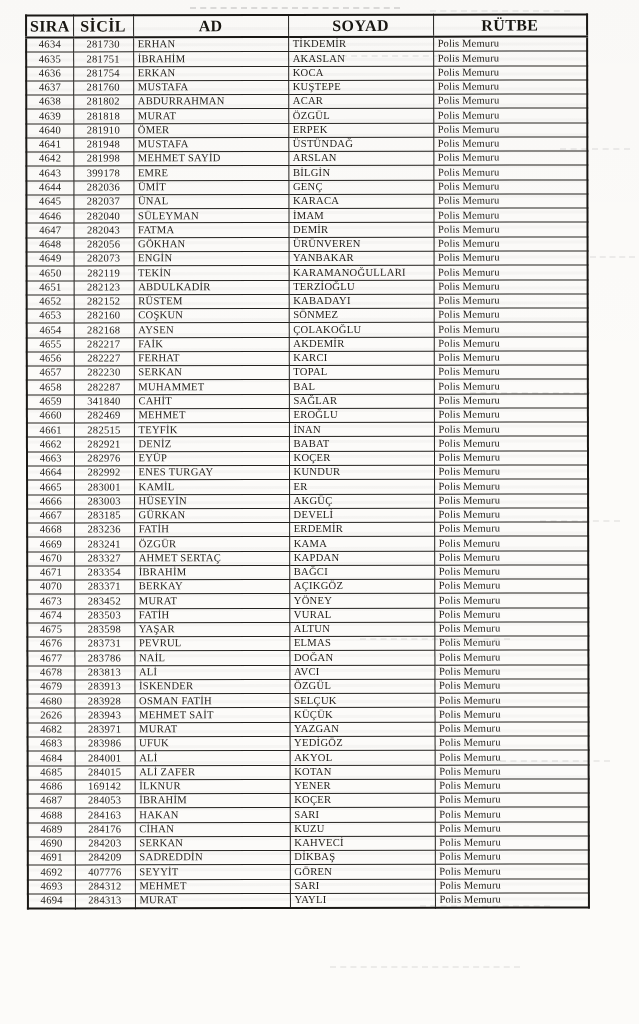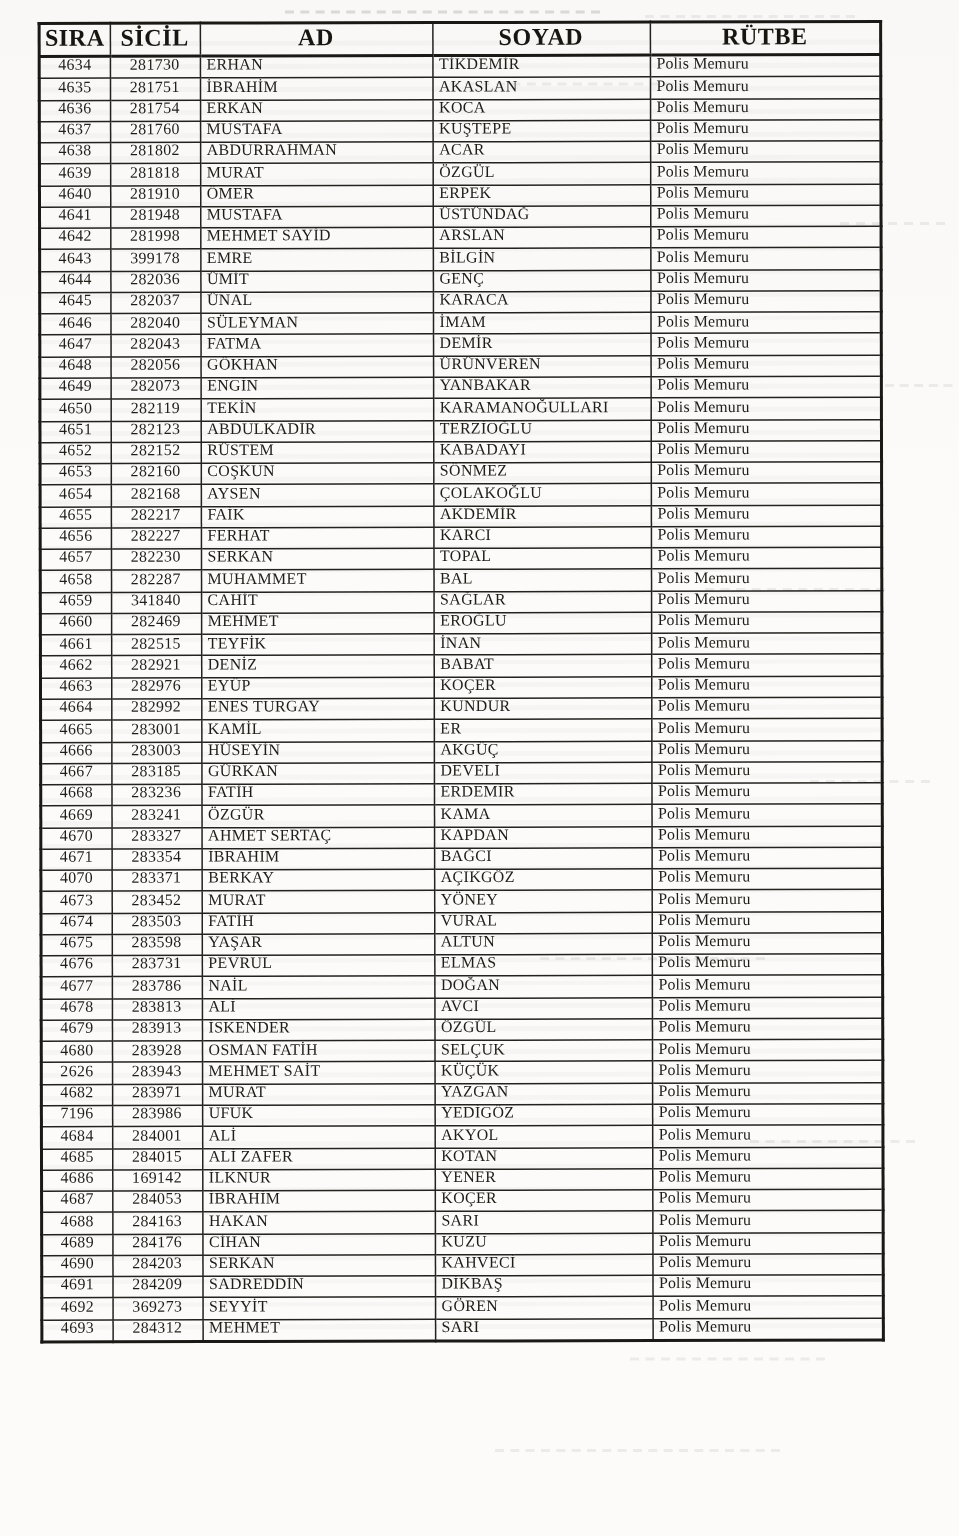--- a/index.html
+++ b/index.html
@@ -498,21 +498,21 @@
 
     <tr>
       <td class="c-sira">4682</td>
       <td class="c-sicil">283971</td>
       <td class="c-ad">MURAT</td>
       <td class="c-soyad">YAZGAN</td>
       <td class="c-rutbe">Polis Memuru</td>
     </tr>
 
     <tr>
-      <td class="c-sira">7196</td>
+      <td class="c-sira">4683</td>
       <td class="c-sicil">283986</td>
       <td class="c-ad">UFUK</td>
       <td class="c-soyad">YEDİGÖZ</td>
       <td class="c-rutbe">Polis Memuru</td>
     </tr>
 
     <tr>
       <td class="c-sira">4684</td>
       <td class="c-sicil">284001</td>
       <td class="c-ad">ALİ</td>
@@ -571,30 +571,37 @@
     <tr>
       <td class="c-sira">4691</td>
       <td class="c-sicil">284209</td>
       <td class="c-ad">SADREDDİN</td>
       <td class="c-soyad">DİKBAŞ</td>
       <td class="c-rutbe">Polis Memuru</td>
     </tr>
 
     <tr>
       <td class="c-sira">4692</td>
-      <td class="c-sicil">369273</td>
+      <td class="c-sicil">407776</td>
       <td class="c-ad">SEYYİT</td>
       <td class="c-soyad">GÖREN</td>
       <td class="c-rutbe">Polis Memuru</td>
     </tr>
 
     <tr>
       <td class="c-sira">4693</td>
       <td class="c-sicil">284312</td>
       <td class="c-ad">MEHMET</td>
       <td class="c-soyad">SARI</td>
       <td class="c-rutbe">Polis Memuru</td>
     </tr>
 
+    <tr>
+      <td class="c-sira">4694</td>
+      <td class="c-sicil">284313</td>
+      <td class="c-ad">MURAT</td>
+      <td class="c-soyad">YAYLI</td>
+      <td class="c-rutbe">Polis Memuru</td>
+    </tr>
   </tbody>
   </table>
 
 </div>
 
 </body></html>

